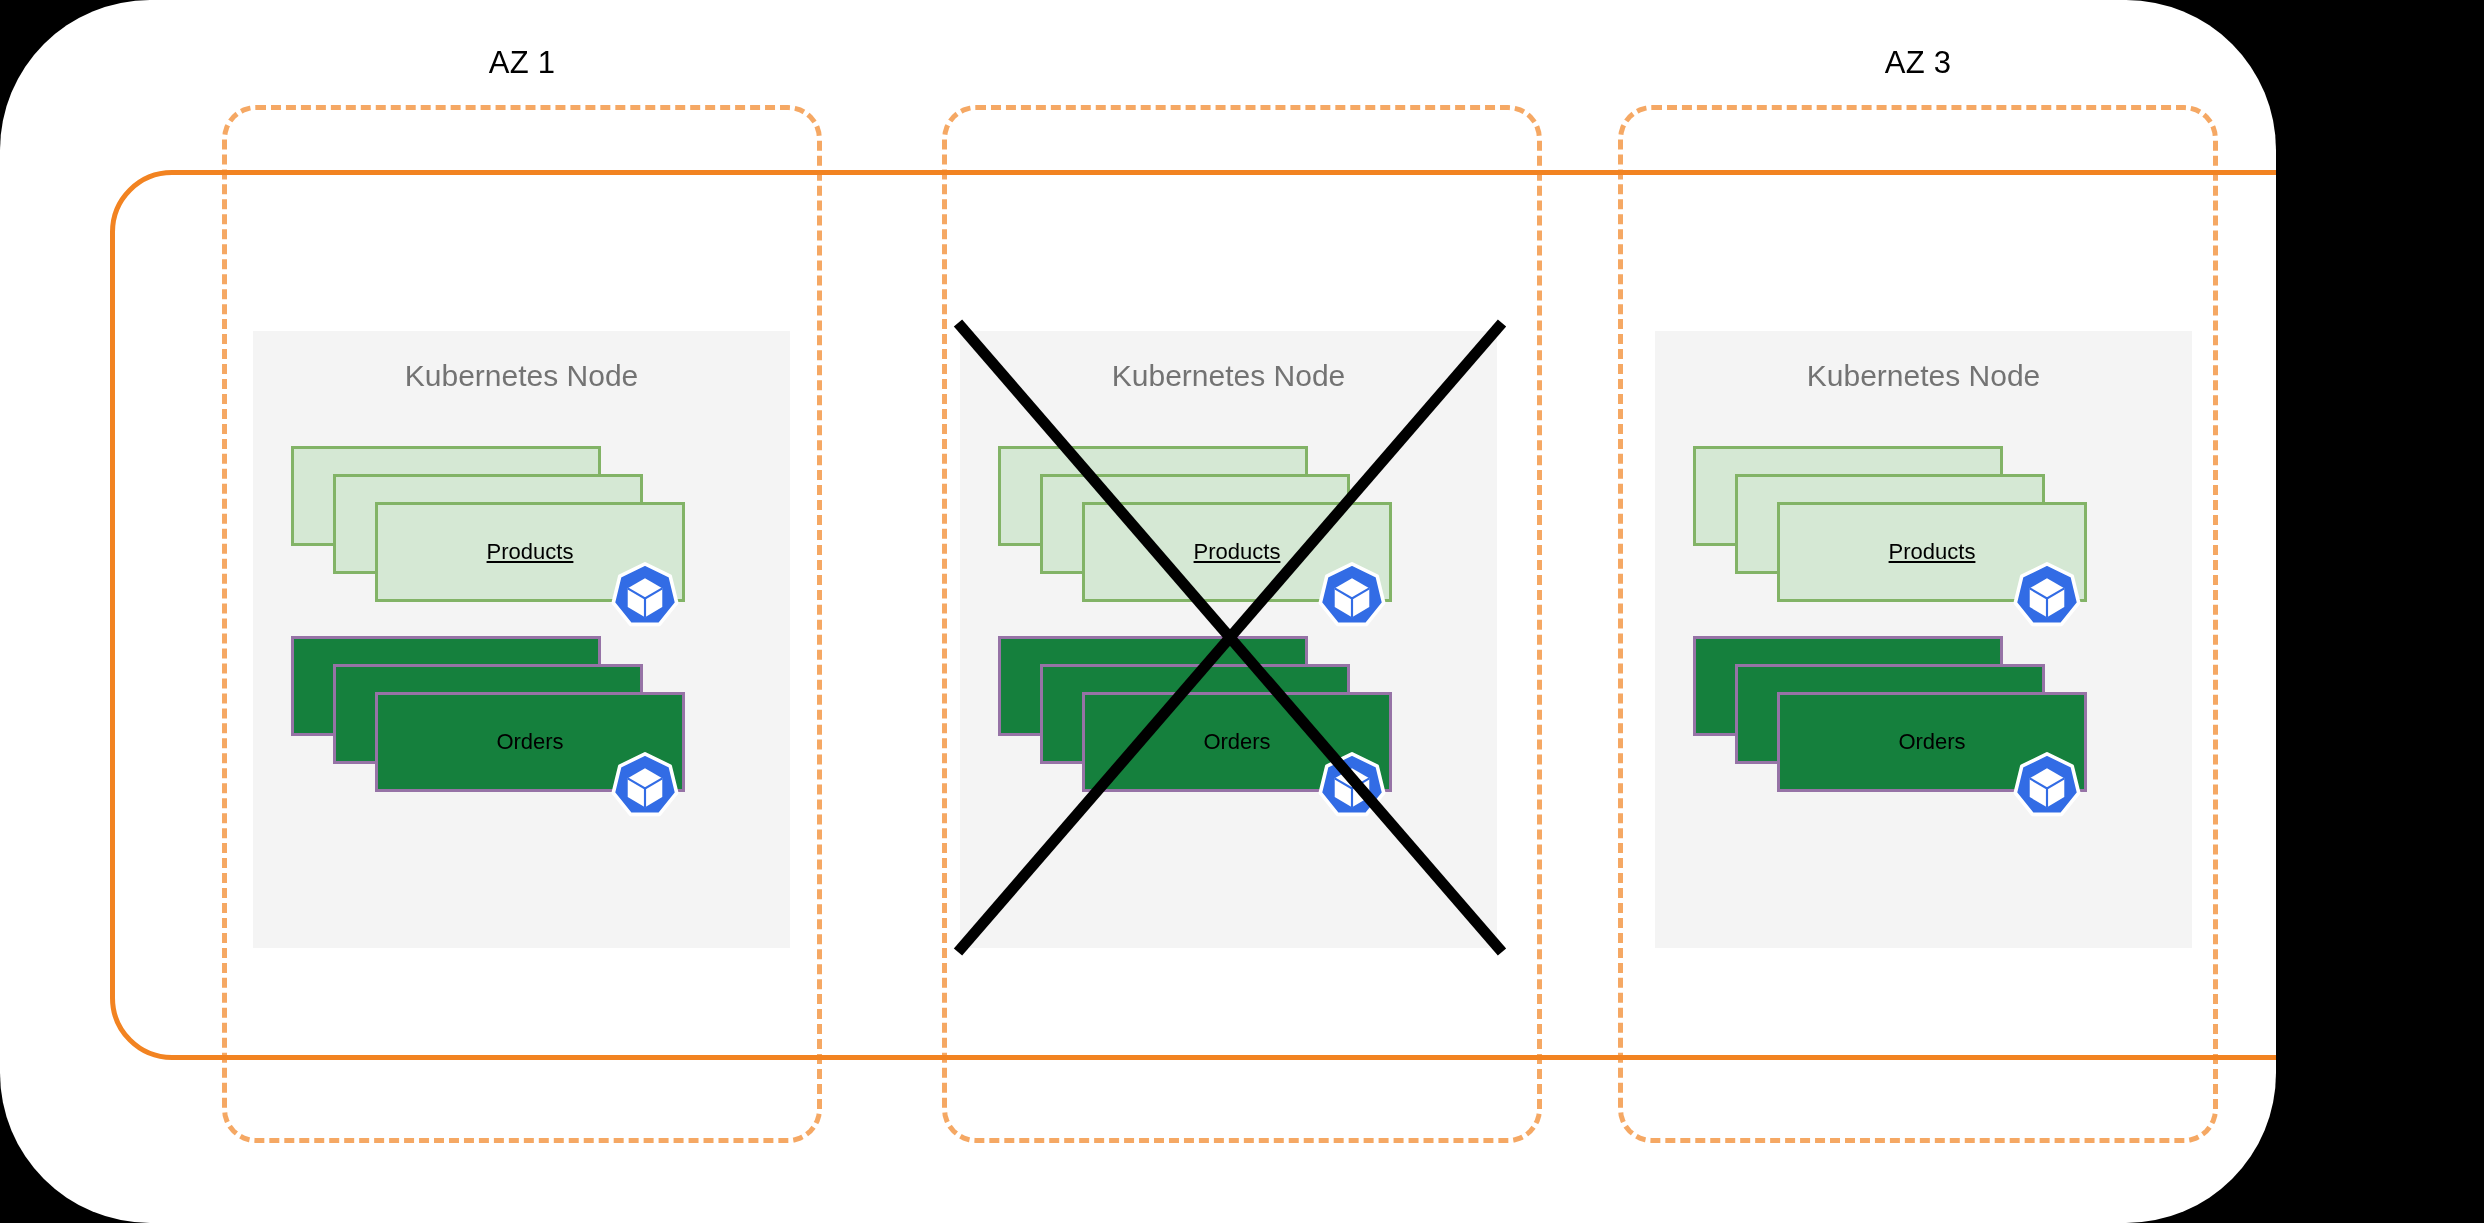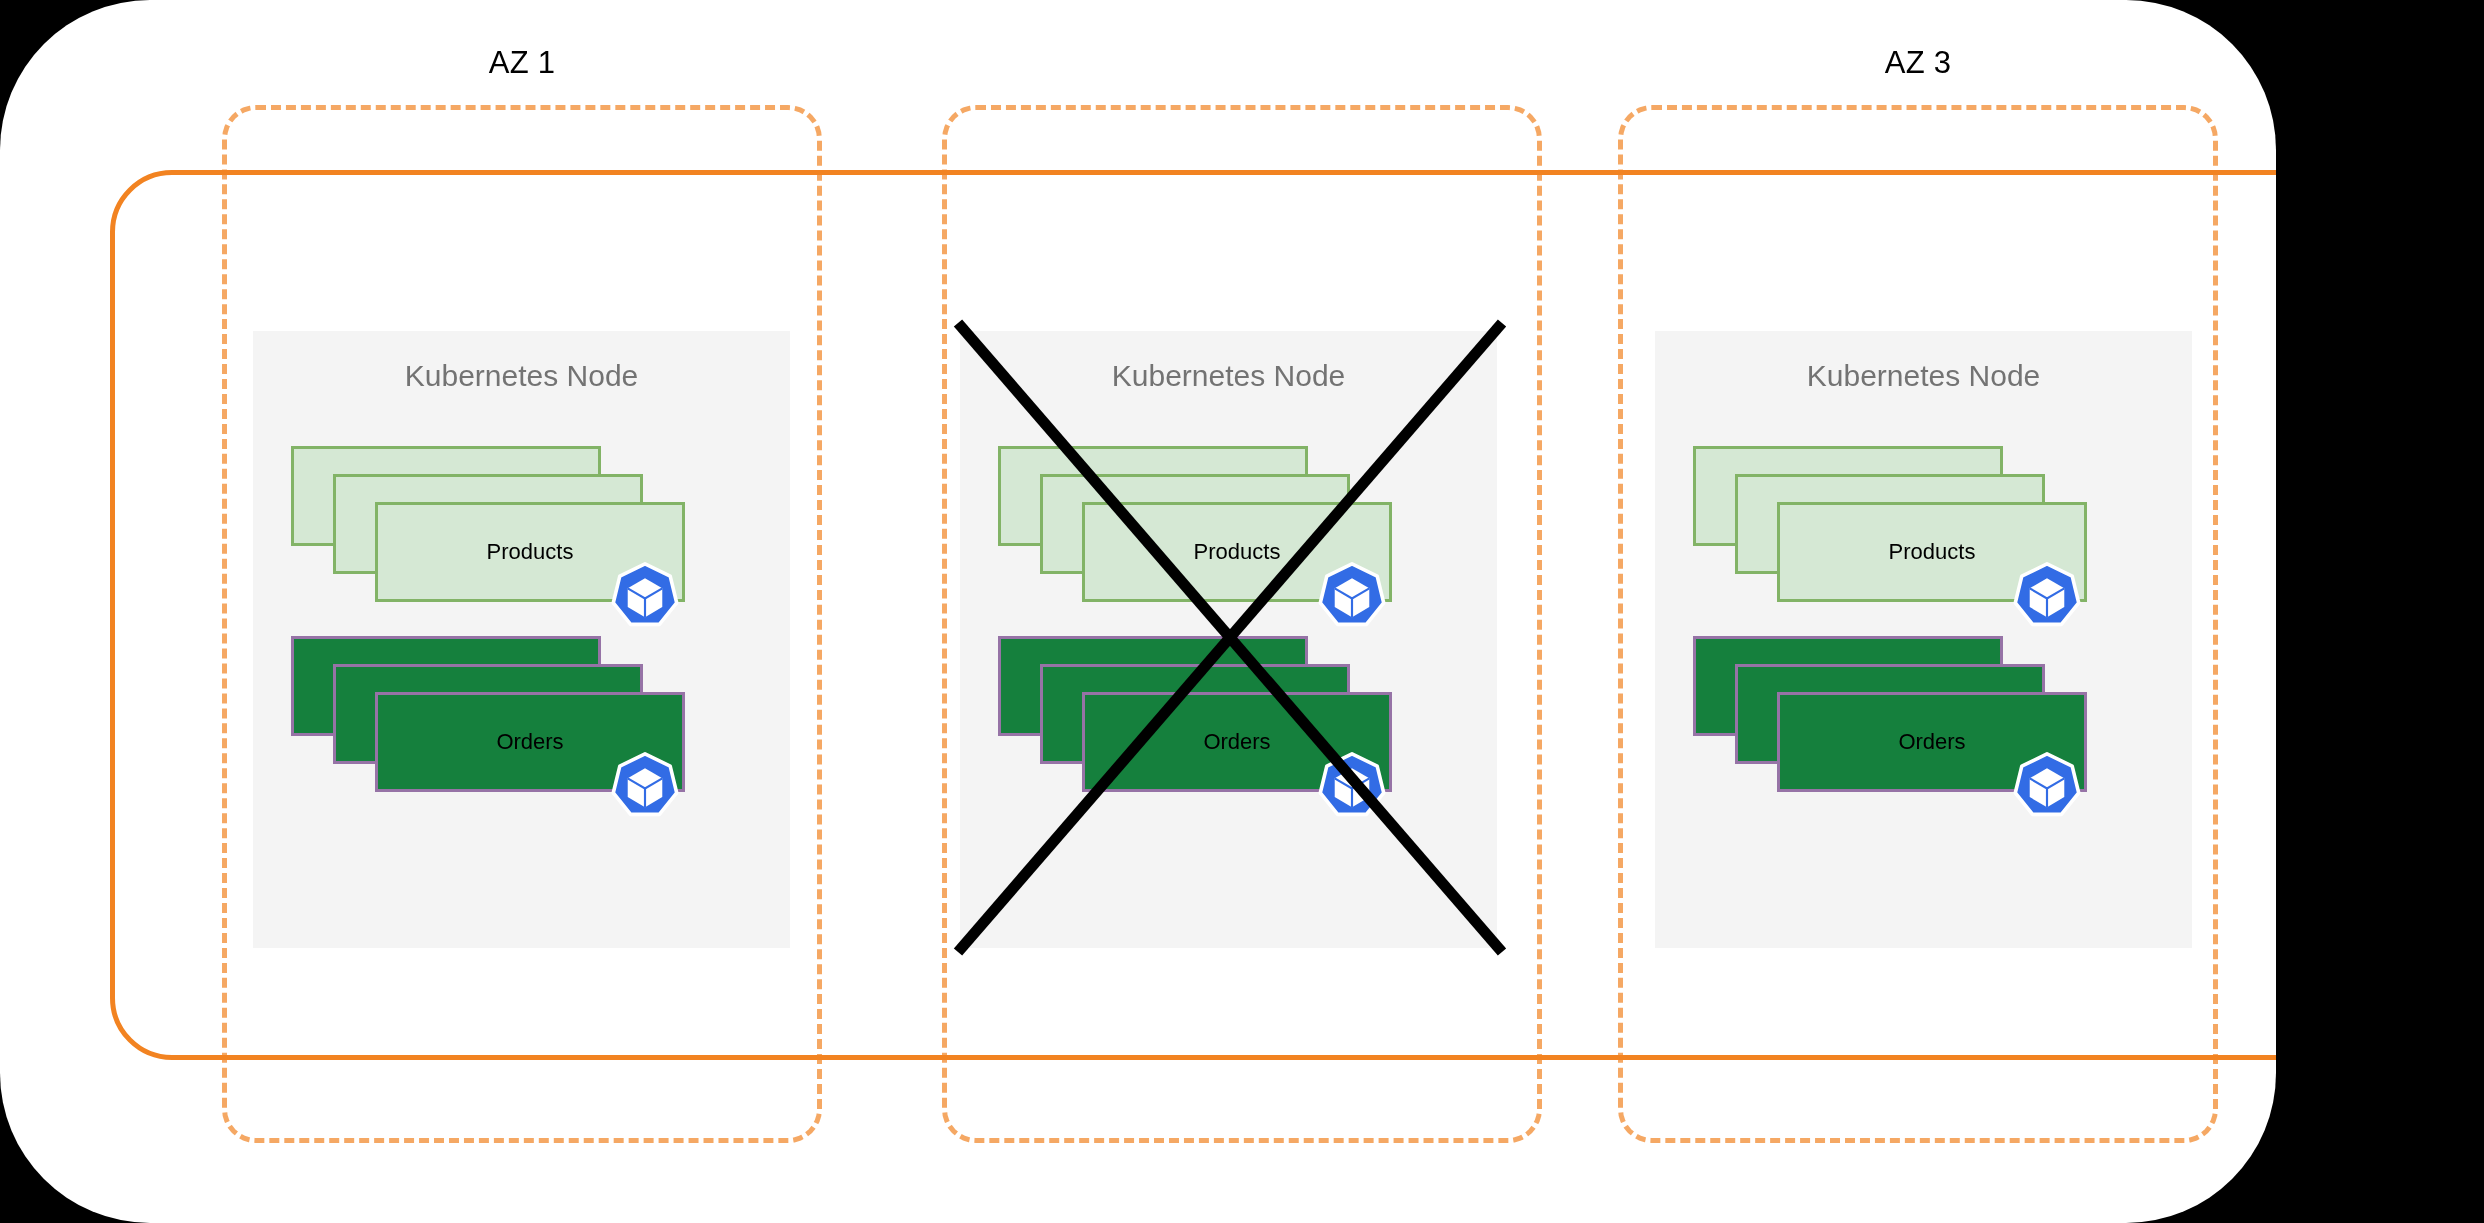--- a/index.html
+++ b/index.html
@@ -125,21 +125,21 @@
     width: 310px;
     height: 100px;
     box-sizing: border-box;
     border-width: 3px;
     border-style: solid;
   }
   .pod-card.back   { left: 0px;  top: 0px;  }
   .pod-card.middle { left: 42px; top: 28px; }
   .pod-card.front  { left: 84px; top: 56px; display: flex; align-items: center; justify-content: center; }
 
-  .pod-green { background: #d5e8d4; border-color: #82b366; }
+  .pod-green { background: #d5e8d4; border-color: #82b366; text-decoration: underline; }
   .pod-purple{ background: #15803d; border-color: #9673a6; }
 
   .pod-label {
     font-size: 22px;
     color: #000000;
   }
 
   
   .stack-products { left: 38px; top: 115px; }
   .stack-orders   { left: 38px; top: 305px; }

